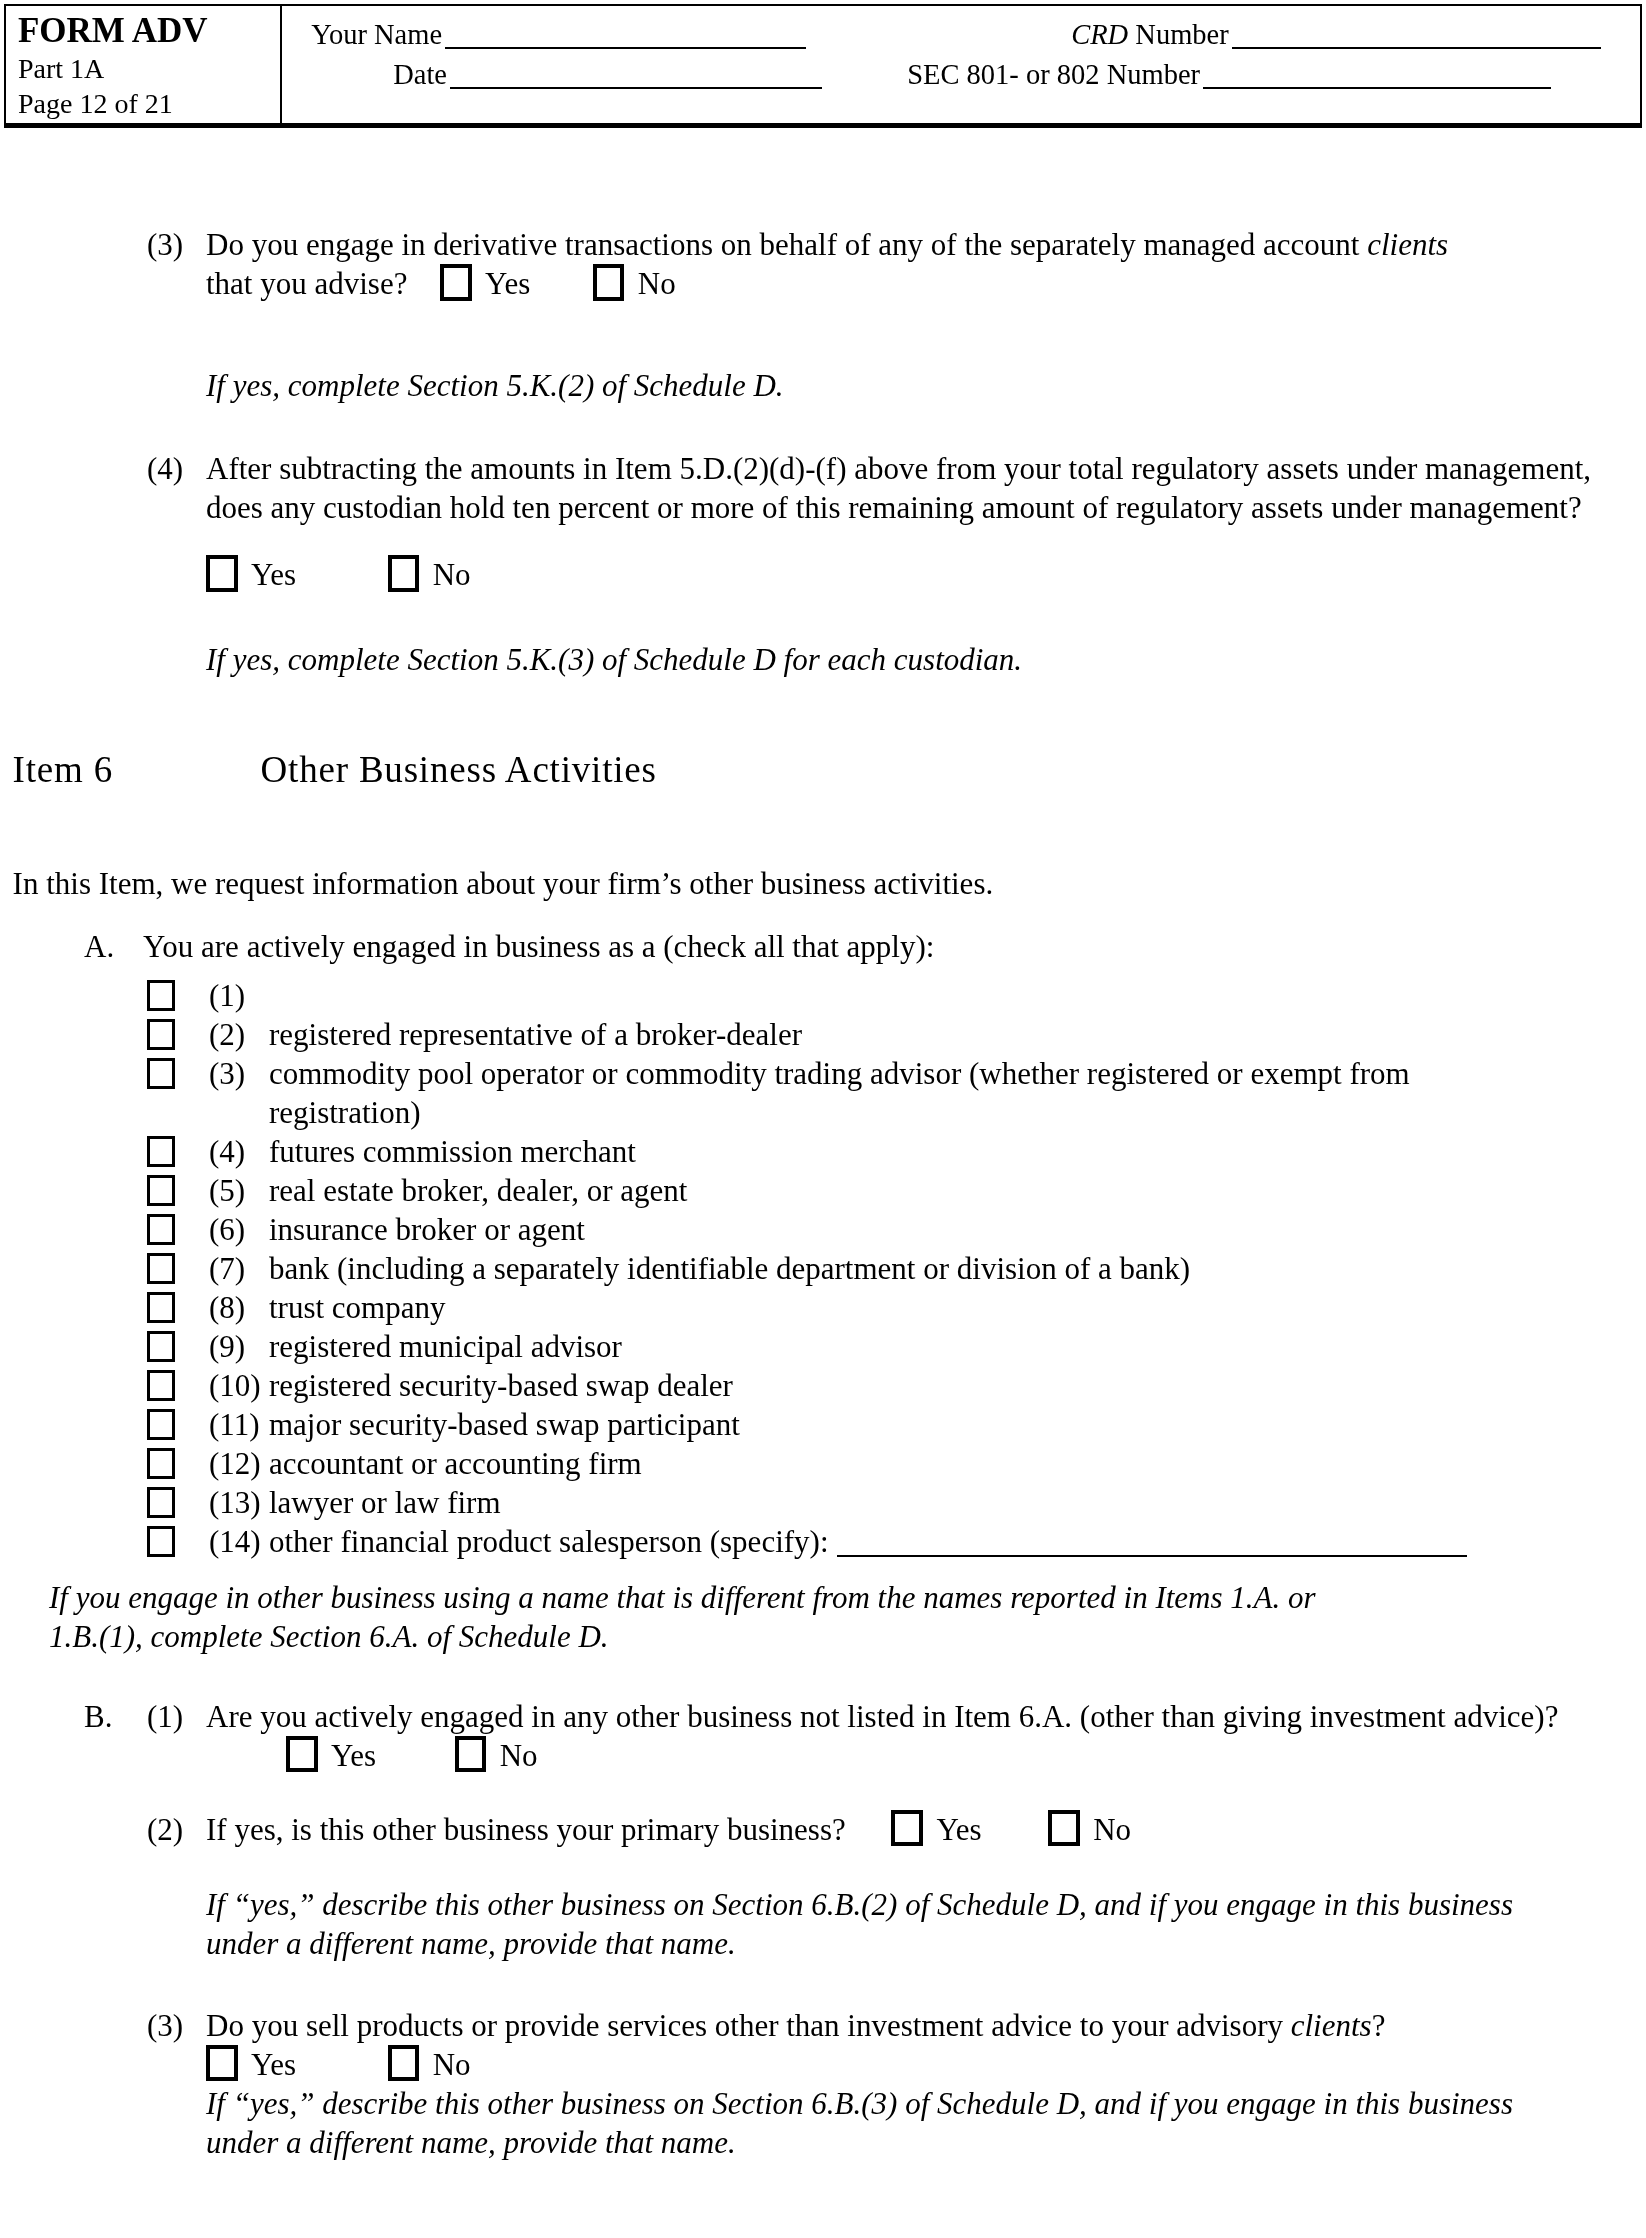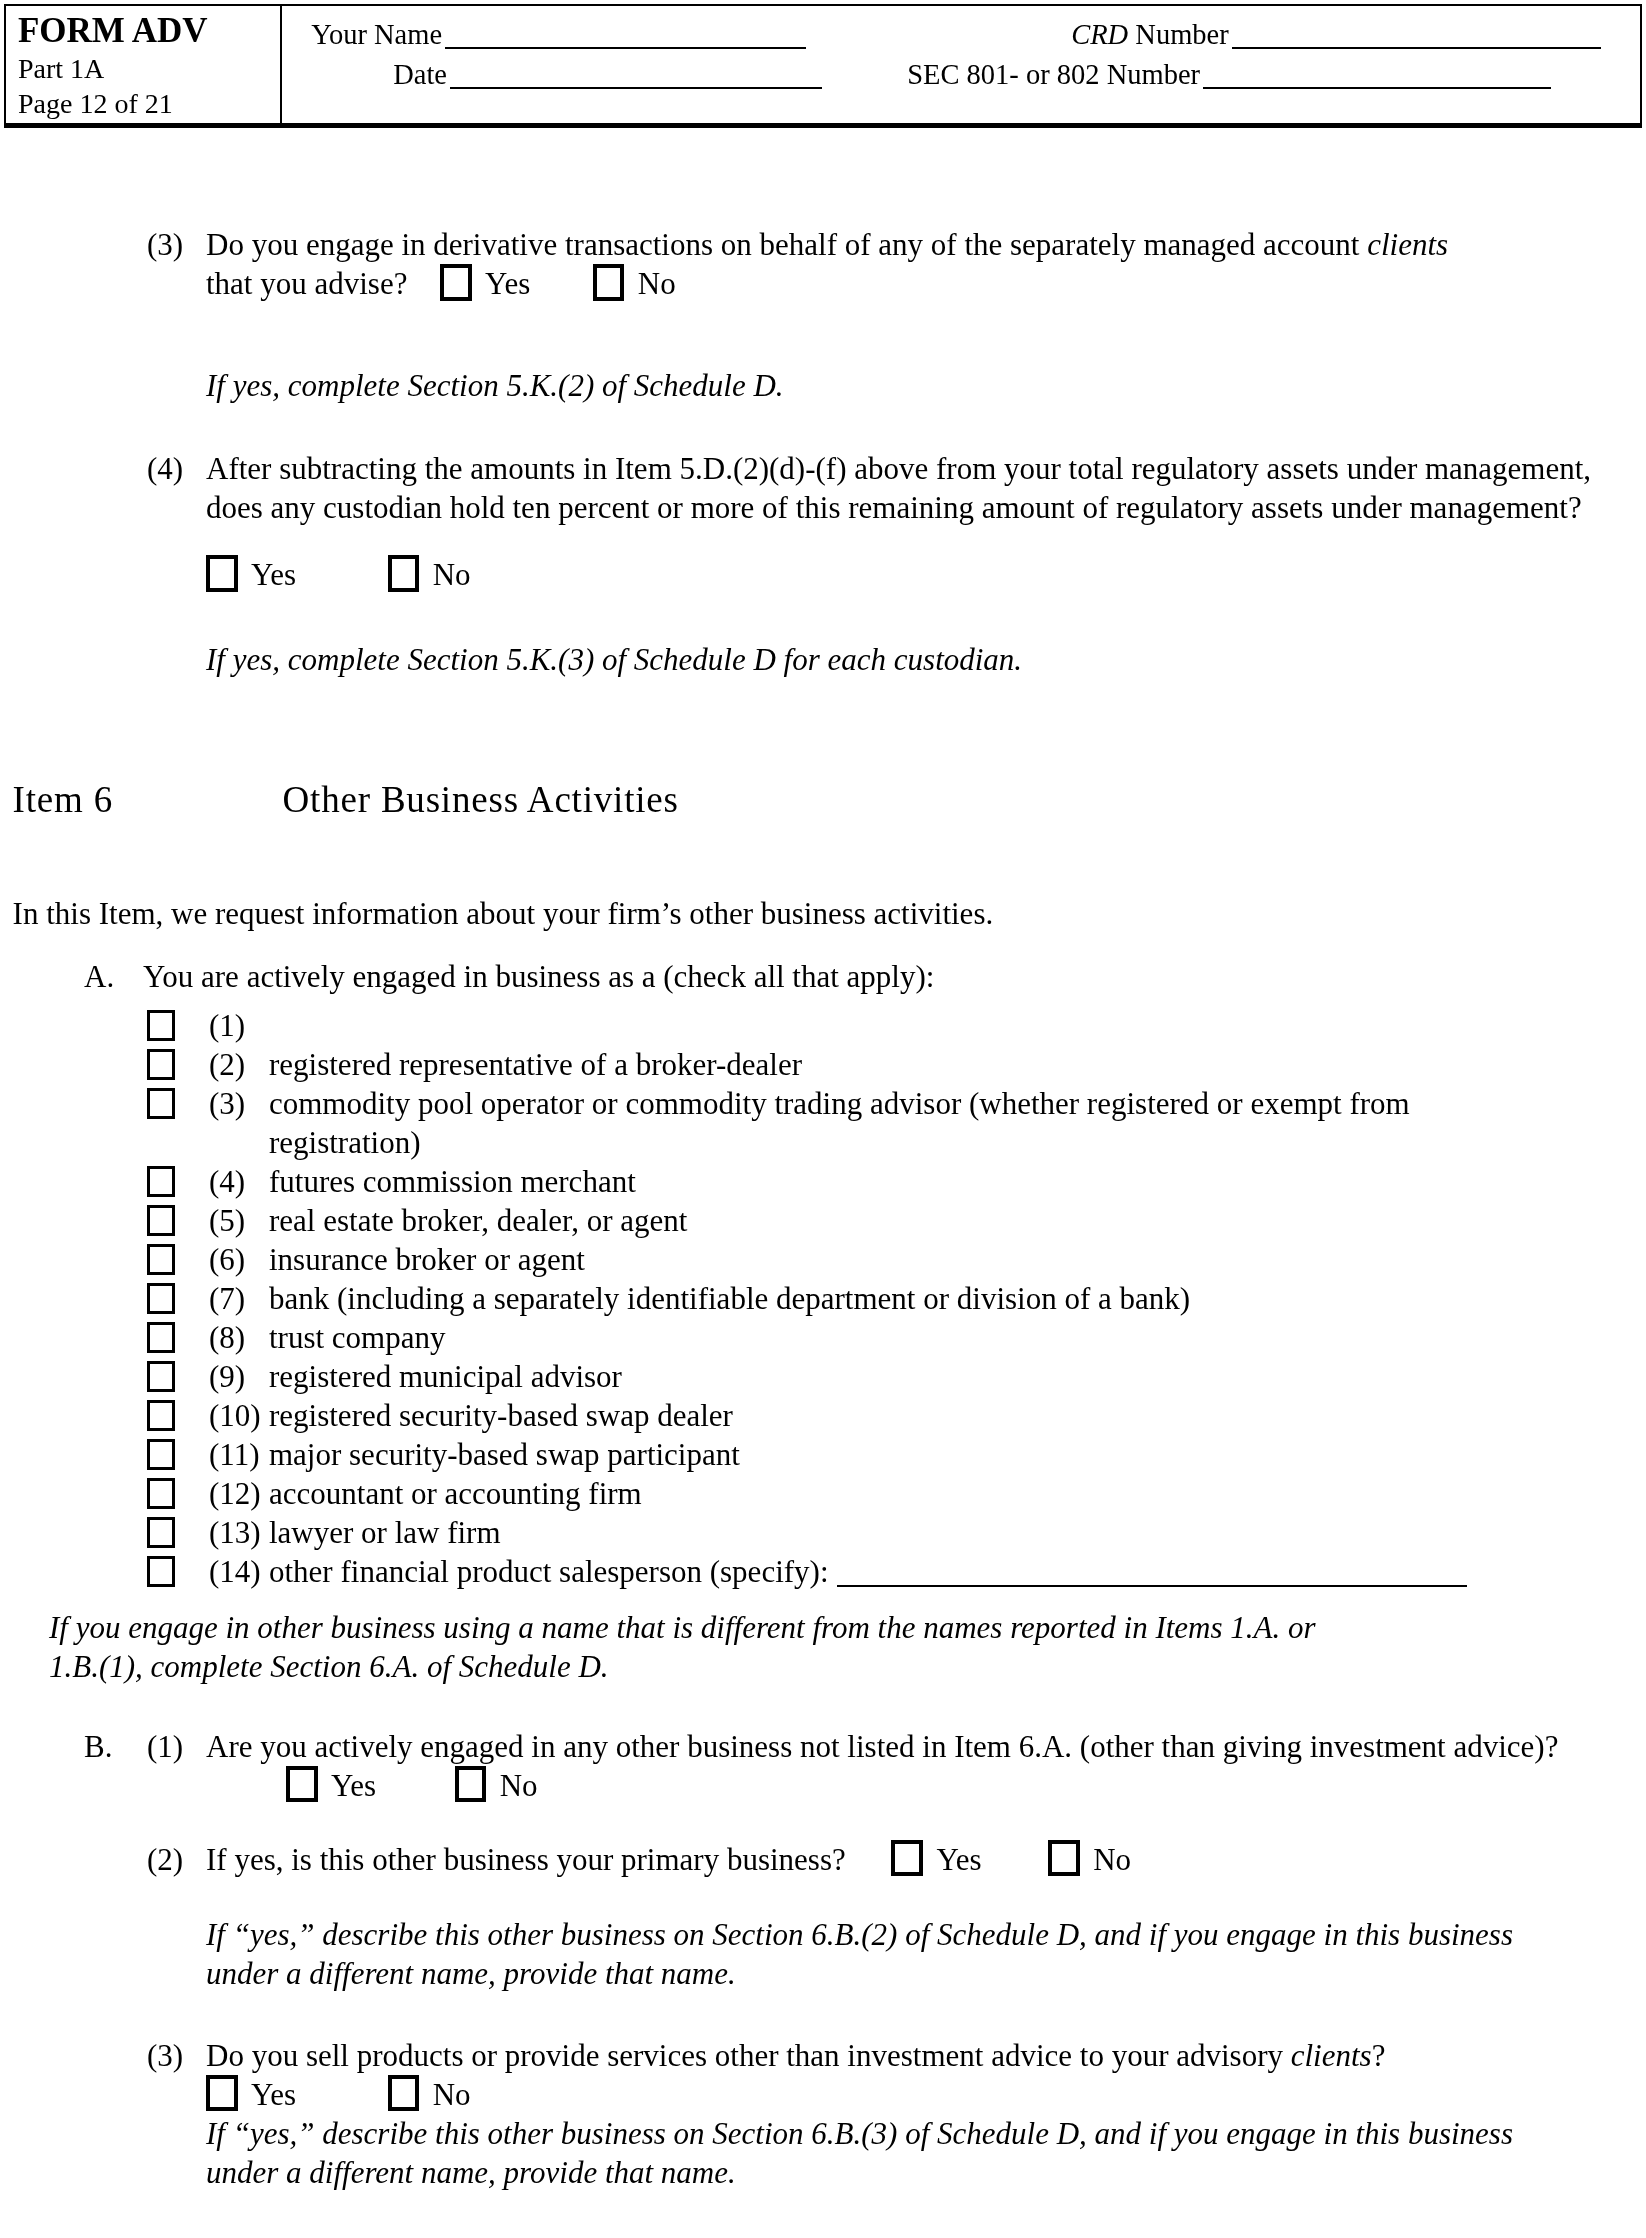--- a/index.html
+++ b/index.html
@@ -65,21 +65,21 @@
   .b1-gap{margin-left:80px;}
   .b1-gap2{margin-left:71px;}
   .b2-gap{margin-left:38px;}
   .b2-gap2{margin-left:59px;}
   
   .m-q3{margin-top:99px;}
   .m-note1{margin-top:63px;font-family:Liberation Serif, serif;}
   .m-q4{margin-top:44px;}
   .m-yn4{margin-top:28px;}
   .m-note2{margin-top:46px;}
-  .m-head{margin-top:97px;gap:22px;}
+  .m-head{margin-top:67px;}
   .m-intro{margin-top:71px;}
   .m-aline{margin-top:23.5px;}
   .m-chk{margin-top:10px;}
   .m-anote{margin-top:17px;}
   .m-b1{margin-top:41px;}
   .m-b2{margin-top:35px;}
   .m-b2note{margin-top:36px;}
   .m-b3{margin-top:43px;}
   .m-b3note{}
 </style>

